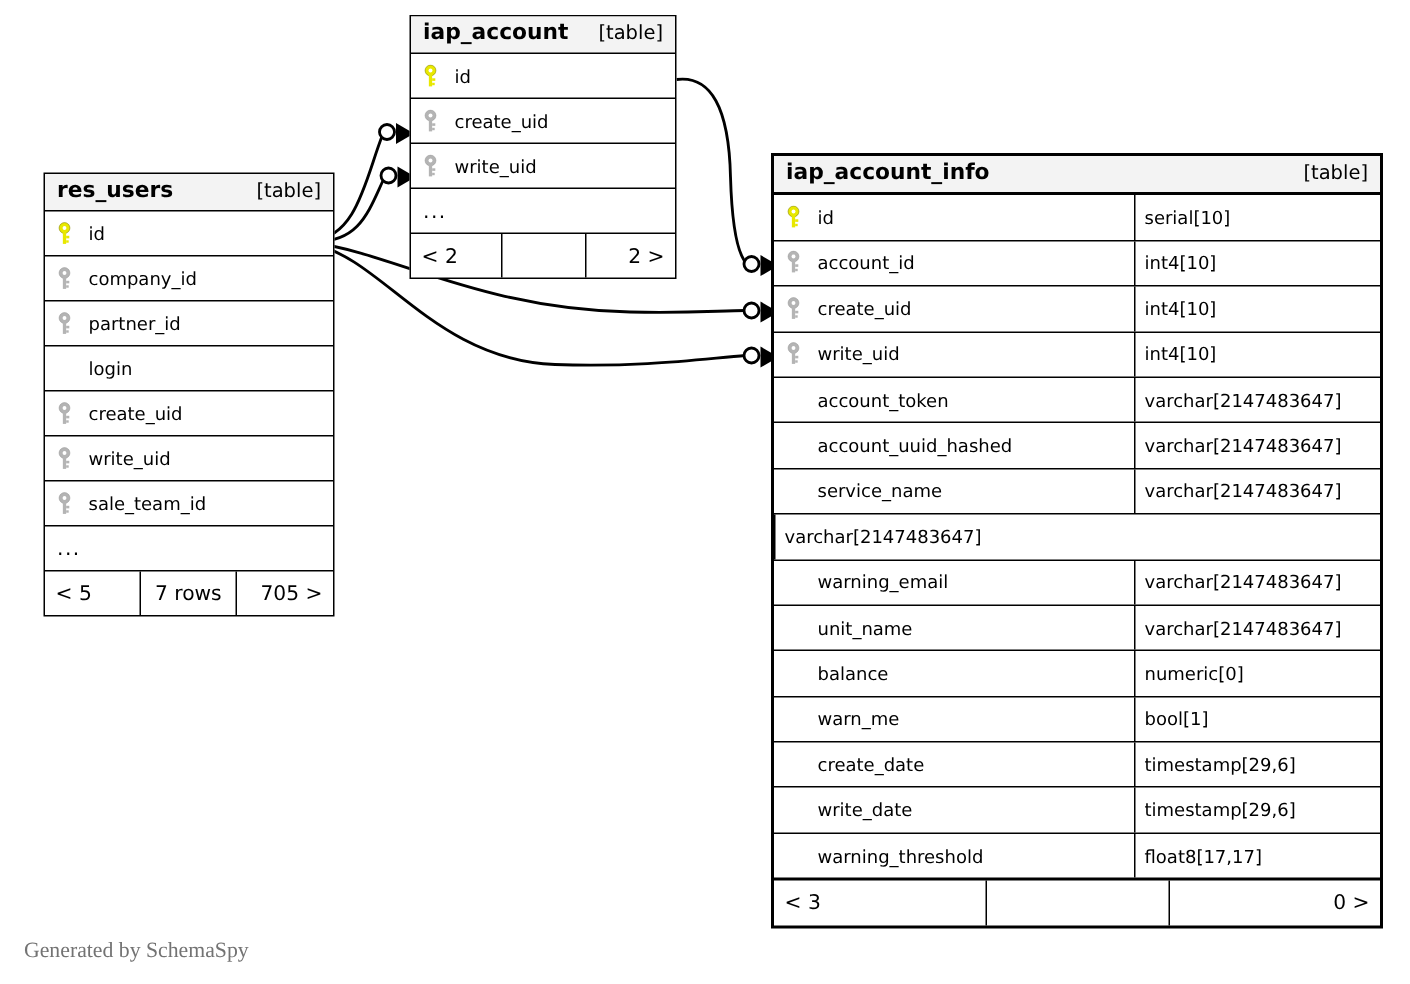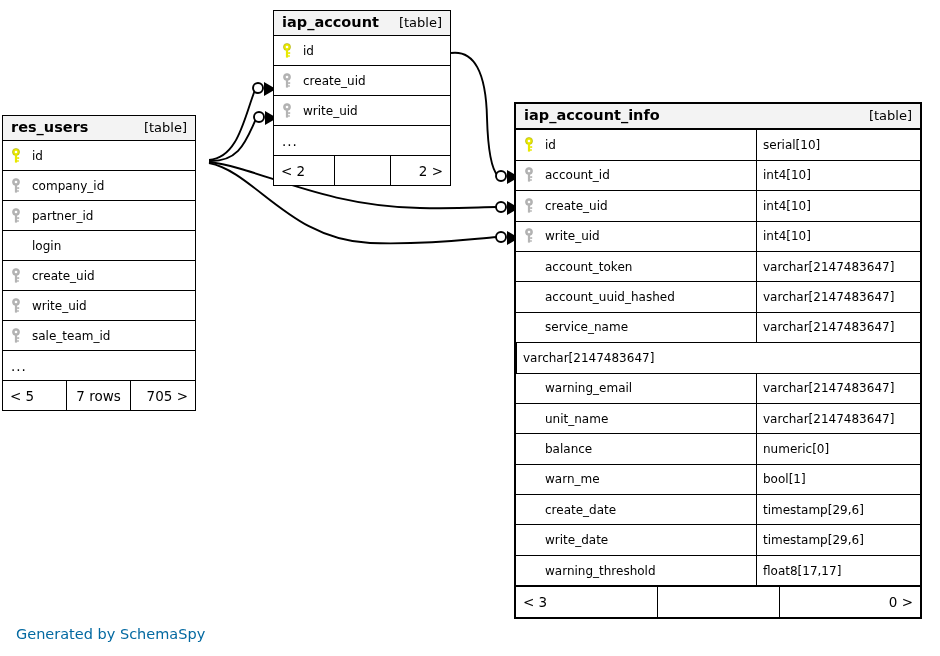--- a/index.html
+++ b/index.html
@@ -120,21 +120,21 @@
     box-sizing: border-box;
     padding: 0 7px;
     border-left: 1px solid #000000;
   }
   .foot-cell:first-child { border-left: none; }
   .foot-left   { justify-content: flex-start; }
   .foot-mid    { justify-content: center; }
   .foot-right  { justify-content: flex-end; }
 
   
-  #tbl-res_users      { left: 2px;  top: 115px; width: 194px; }
+  #tbl-res_users      { left: 29px;  top: 115px; width: 194px; }
   #tbl-iap_account    { left: 273px; top: 10px;  width: 178px; }
   #tbl-iap_account_info { left: 514px; top: 102px; width: 408px; }
 
   #tbl-res_users .row,
   #tbl-iap_account .row { min-height: 29px; }
 
   #tbl-iap_account_info .cell-type { width: 164px; }
   #tbl-iap_account_info .row { min-height: 29.4px; }
 
   
@@ -149,22 +149,23 @@
   #tbl-iap_account_info .foot-cell:nth-child(1) { width: 35%; }
   #tbl-iap_account_info .foot-cell:nth-child(2) { width: 30%; }
   #tbl-iap_account_info .foot-cell:nth-child(3) { width: 35%; }
 
   
   #caption {
     position: absolute;
     left: 16px;
     top: 626px;
     font-size: 14.5px;
-    color: #0369a1;
+    color: #737373;
     white-space: nowrap;
+    font-family: Liberation Serif, serif;
   }
 </style>
 </head>
 <body>
 
 <div id="canvas">
 
   <svg id="edges" viewBox="0 0 940 656" width="940" height="656">
     <defs>
       <marker id="crowarrow" markerWidth="10" markerHeight="10" refX="9" refY="5" orient="auto" markerUnits="userSpaceOnUse">

